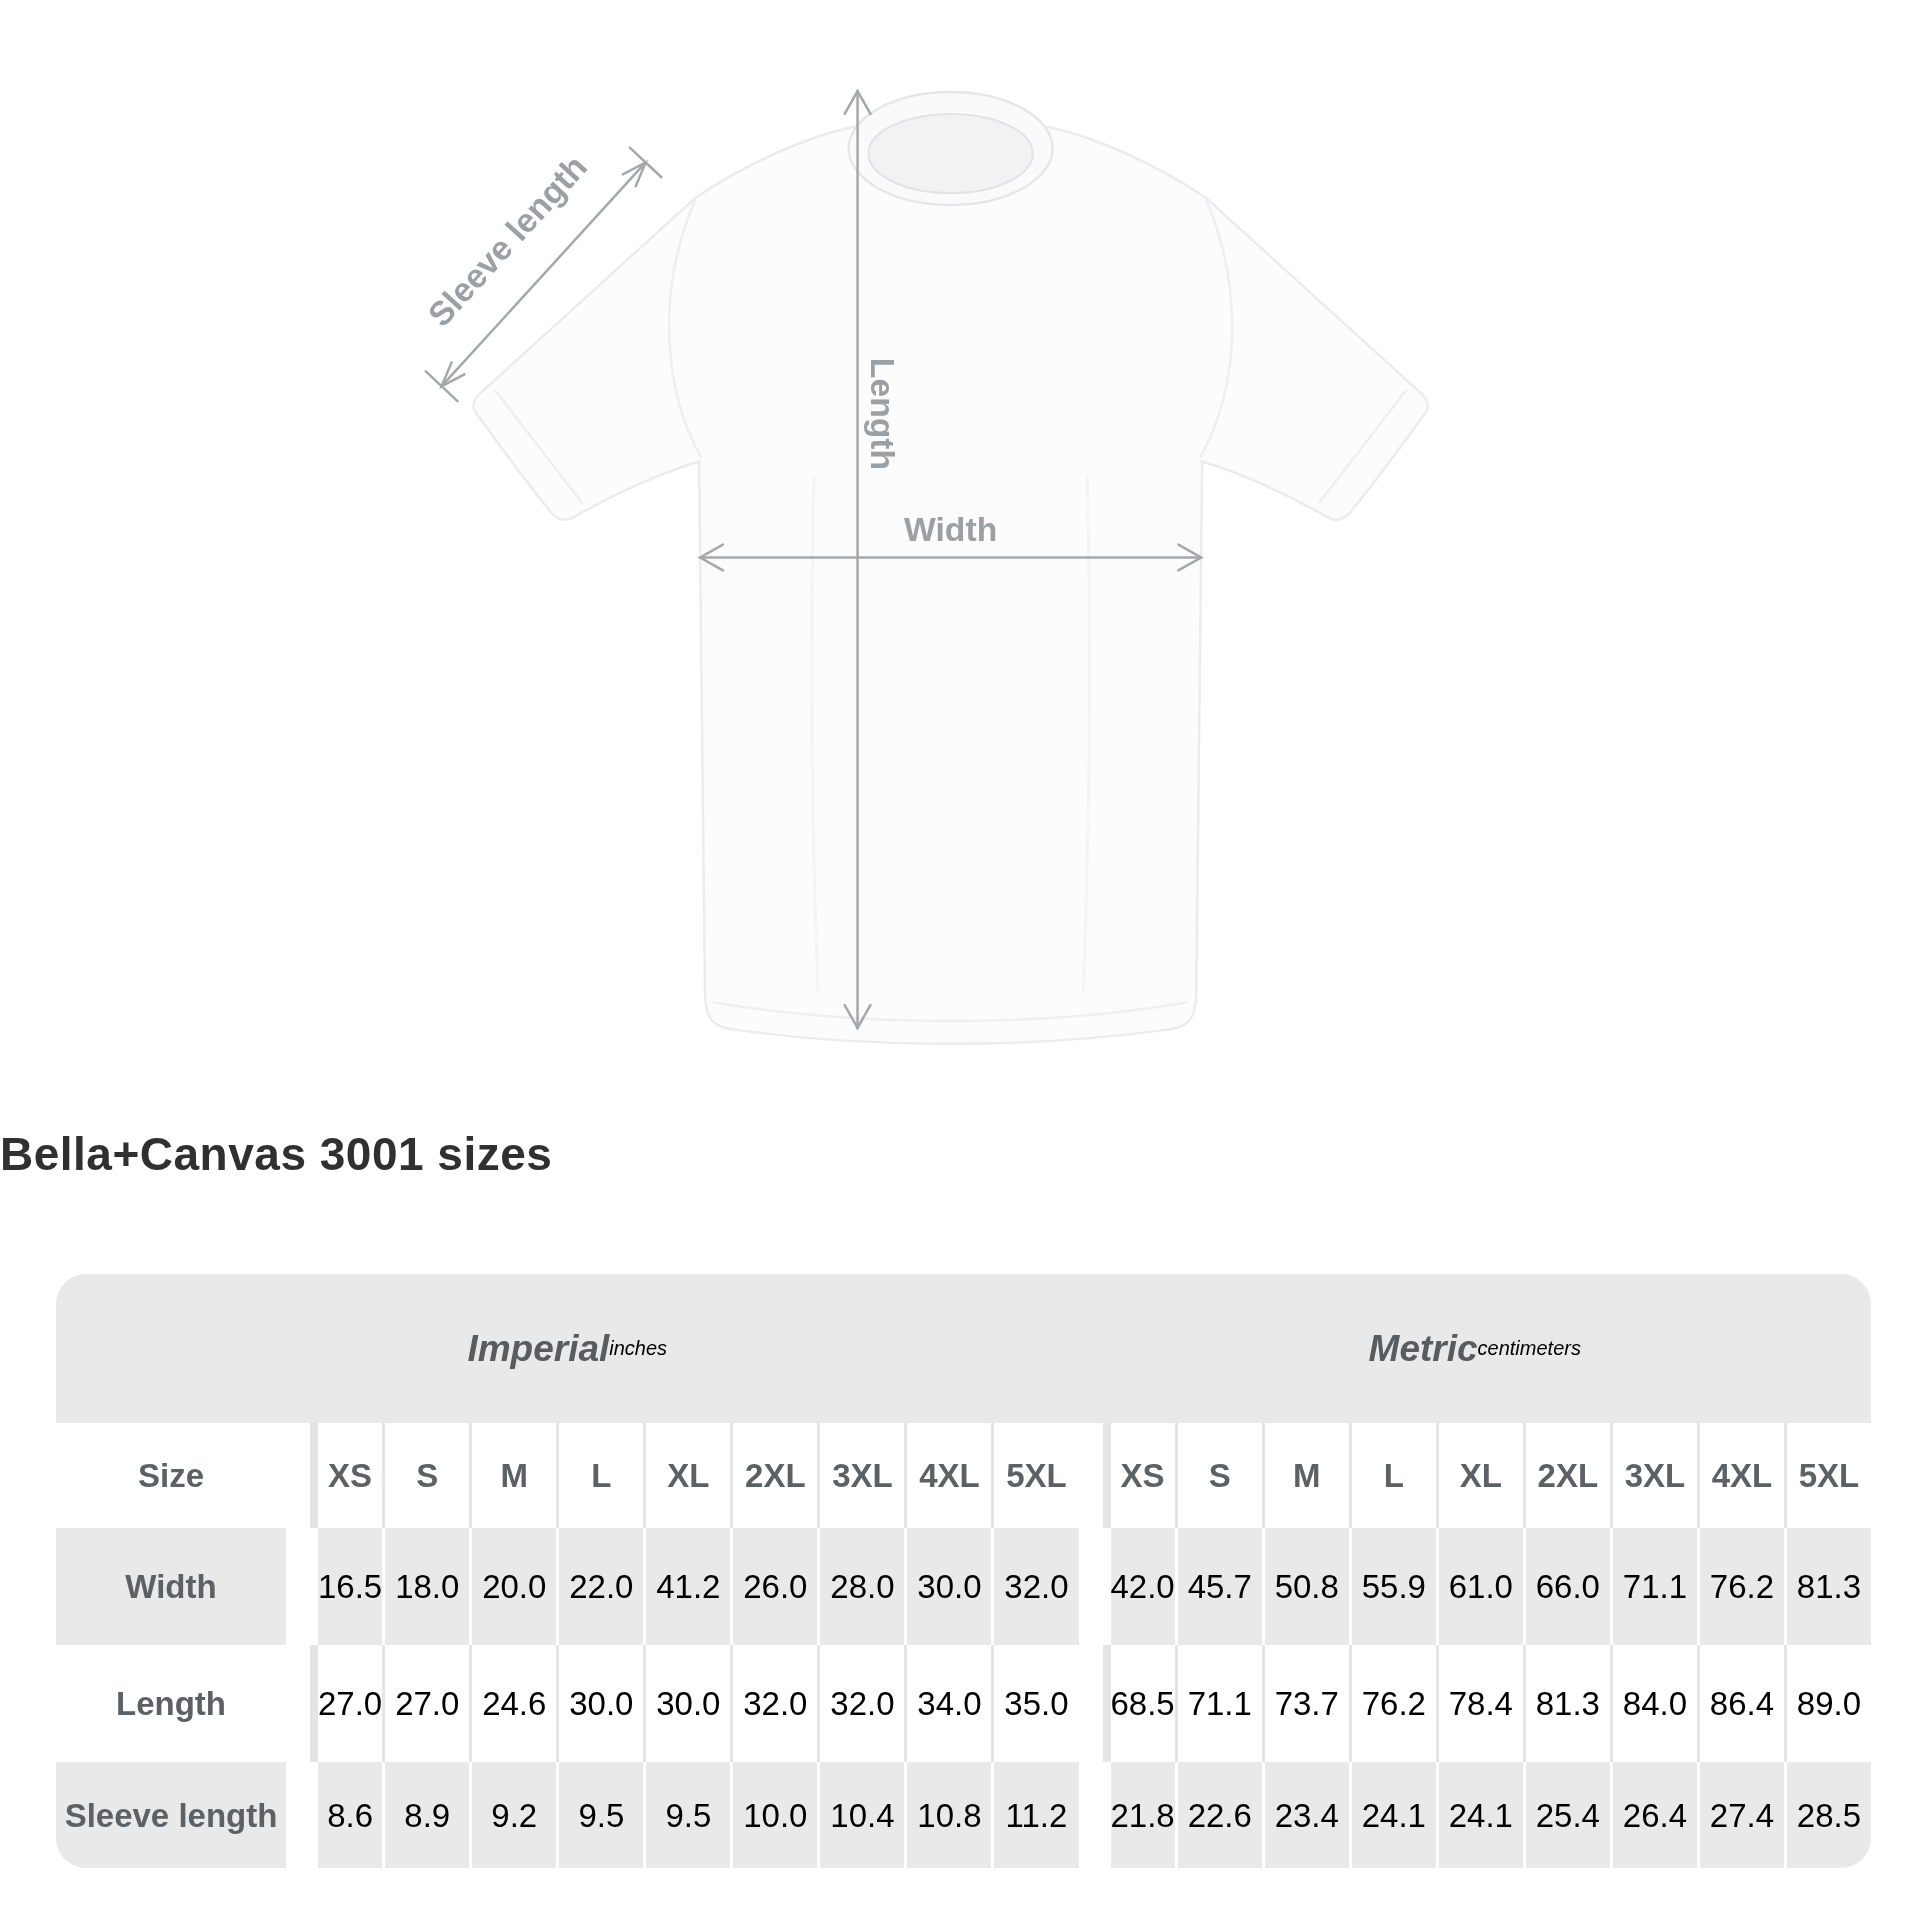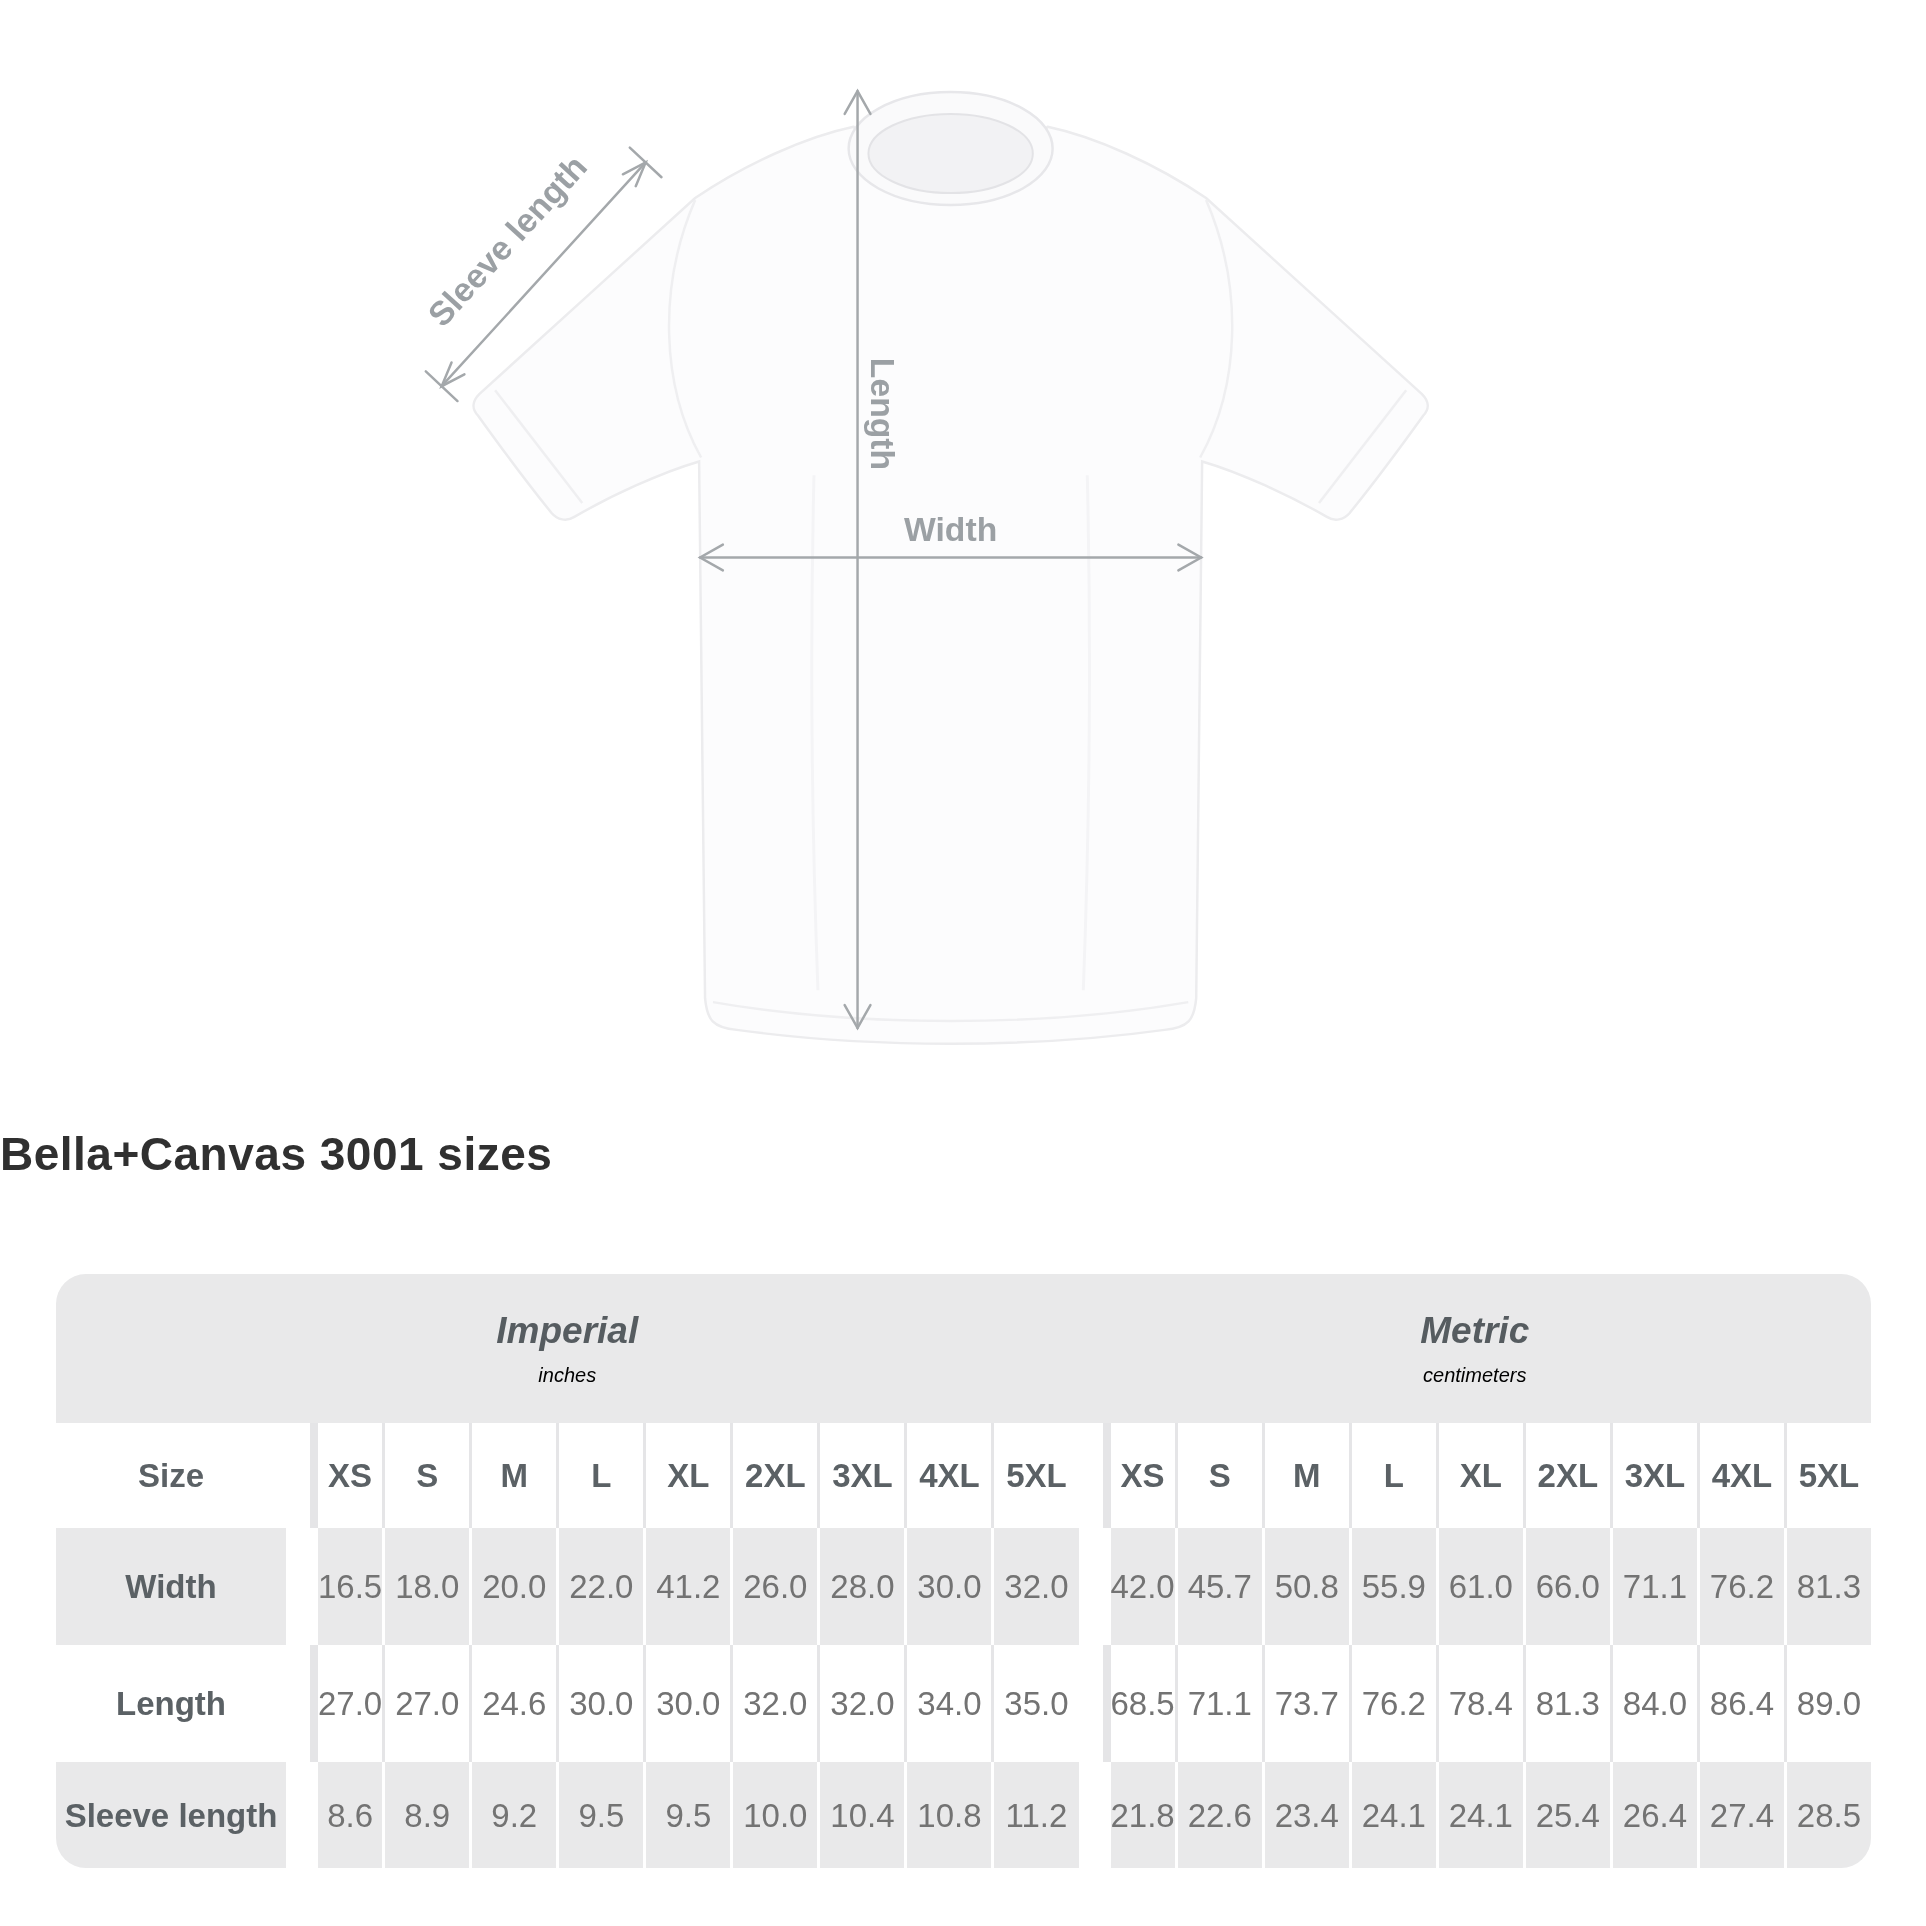--- a/index.html
+++ b/index.html
@@ -12,34 +12,34 @@
   
   .title{position:absolute;left:0;top:1127px;width:100%;text-align:left;
          font-size:46px;font-weight:bold;color:#303030;letter-spacing:0.5px;}
   .subtitle{position:absolute;left:0;top:1192px;width:100%;text-align:center;
             font-style:italic;font-size:29px;color:#4e4e4e;}
   
   .tbl{position:absolute;left:56px;top:1274px;width:1815px;height:594px;
        border-radius:30px;overflow:hidden;display:grid;
        grid-template-columns:230px repeat(18,1fr);
        grid-template-rows:149px 105px 117px 117px 107px;}
-  .hc{background:#e9e9ea;display:flex;flex-direction:column;align-items:center;
+  .hc{background:#e9e9ea;display:flex;align-items:center;
       justify-content:center;row-gap:12px;}
   .hdr-imperial{grid-column:1/11;}
   .hdr-metric{grid-column:11/20;}
   .sec-name{font-style:italic;font-weight:bold;font-size:37px;color:#565c60;}
   .sec-unit{font-style:italic;font-size:20px;color:#000000;}
   .c{display:flex;align-items:center;justify-content:center;}
   .w{background:#ffffff;border-left:3px solid #e5e5e7;text-align:right;}
   .g{background:#e9e9ea;border-left:3px solid #ffffff;}
   .nb{border-left:none;}
   .wb{border-left-width:8px;margin-left:24px;}
   .szh{font-weight:bold;font-size:33px;color:#5b6165;}
   .lab{font-weight:bold;font-size:33px;color:#5b6165;}
-  .dat{font-size:33px;color:#737373;}
+  .dat{font-size:33px;color:#000000;}
 </style>
 </head>
 <body>
 
 <div class="page">
 
   <svg class="shirt-svg" width="1927" height="1119" viewBox="0 0 1946 1130">
 
     <g>
       <path fill="#fcfcfd" stroke="#ececee" stroke-width="2.5" d="M 862 128

